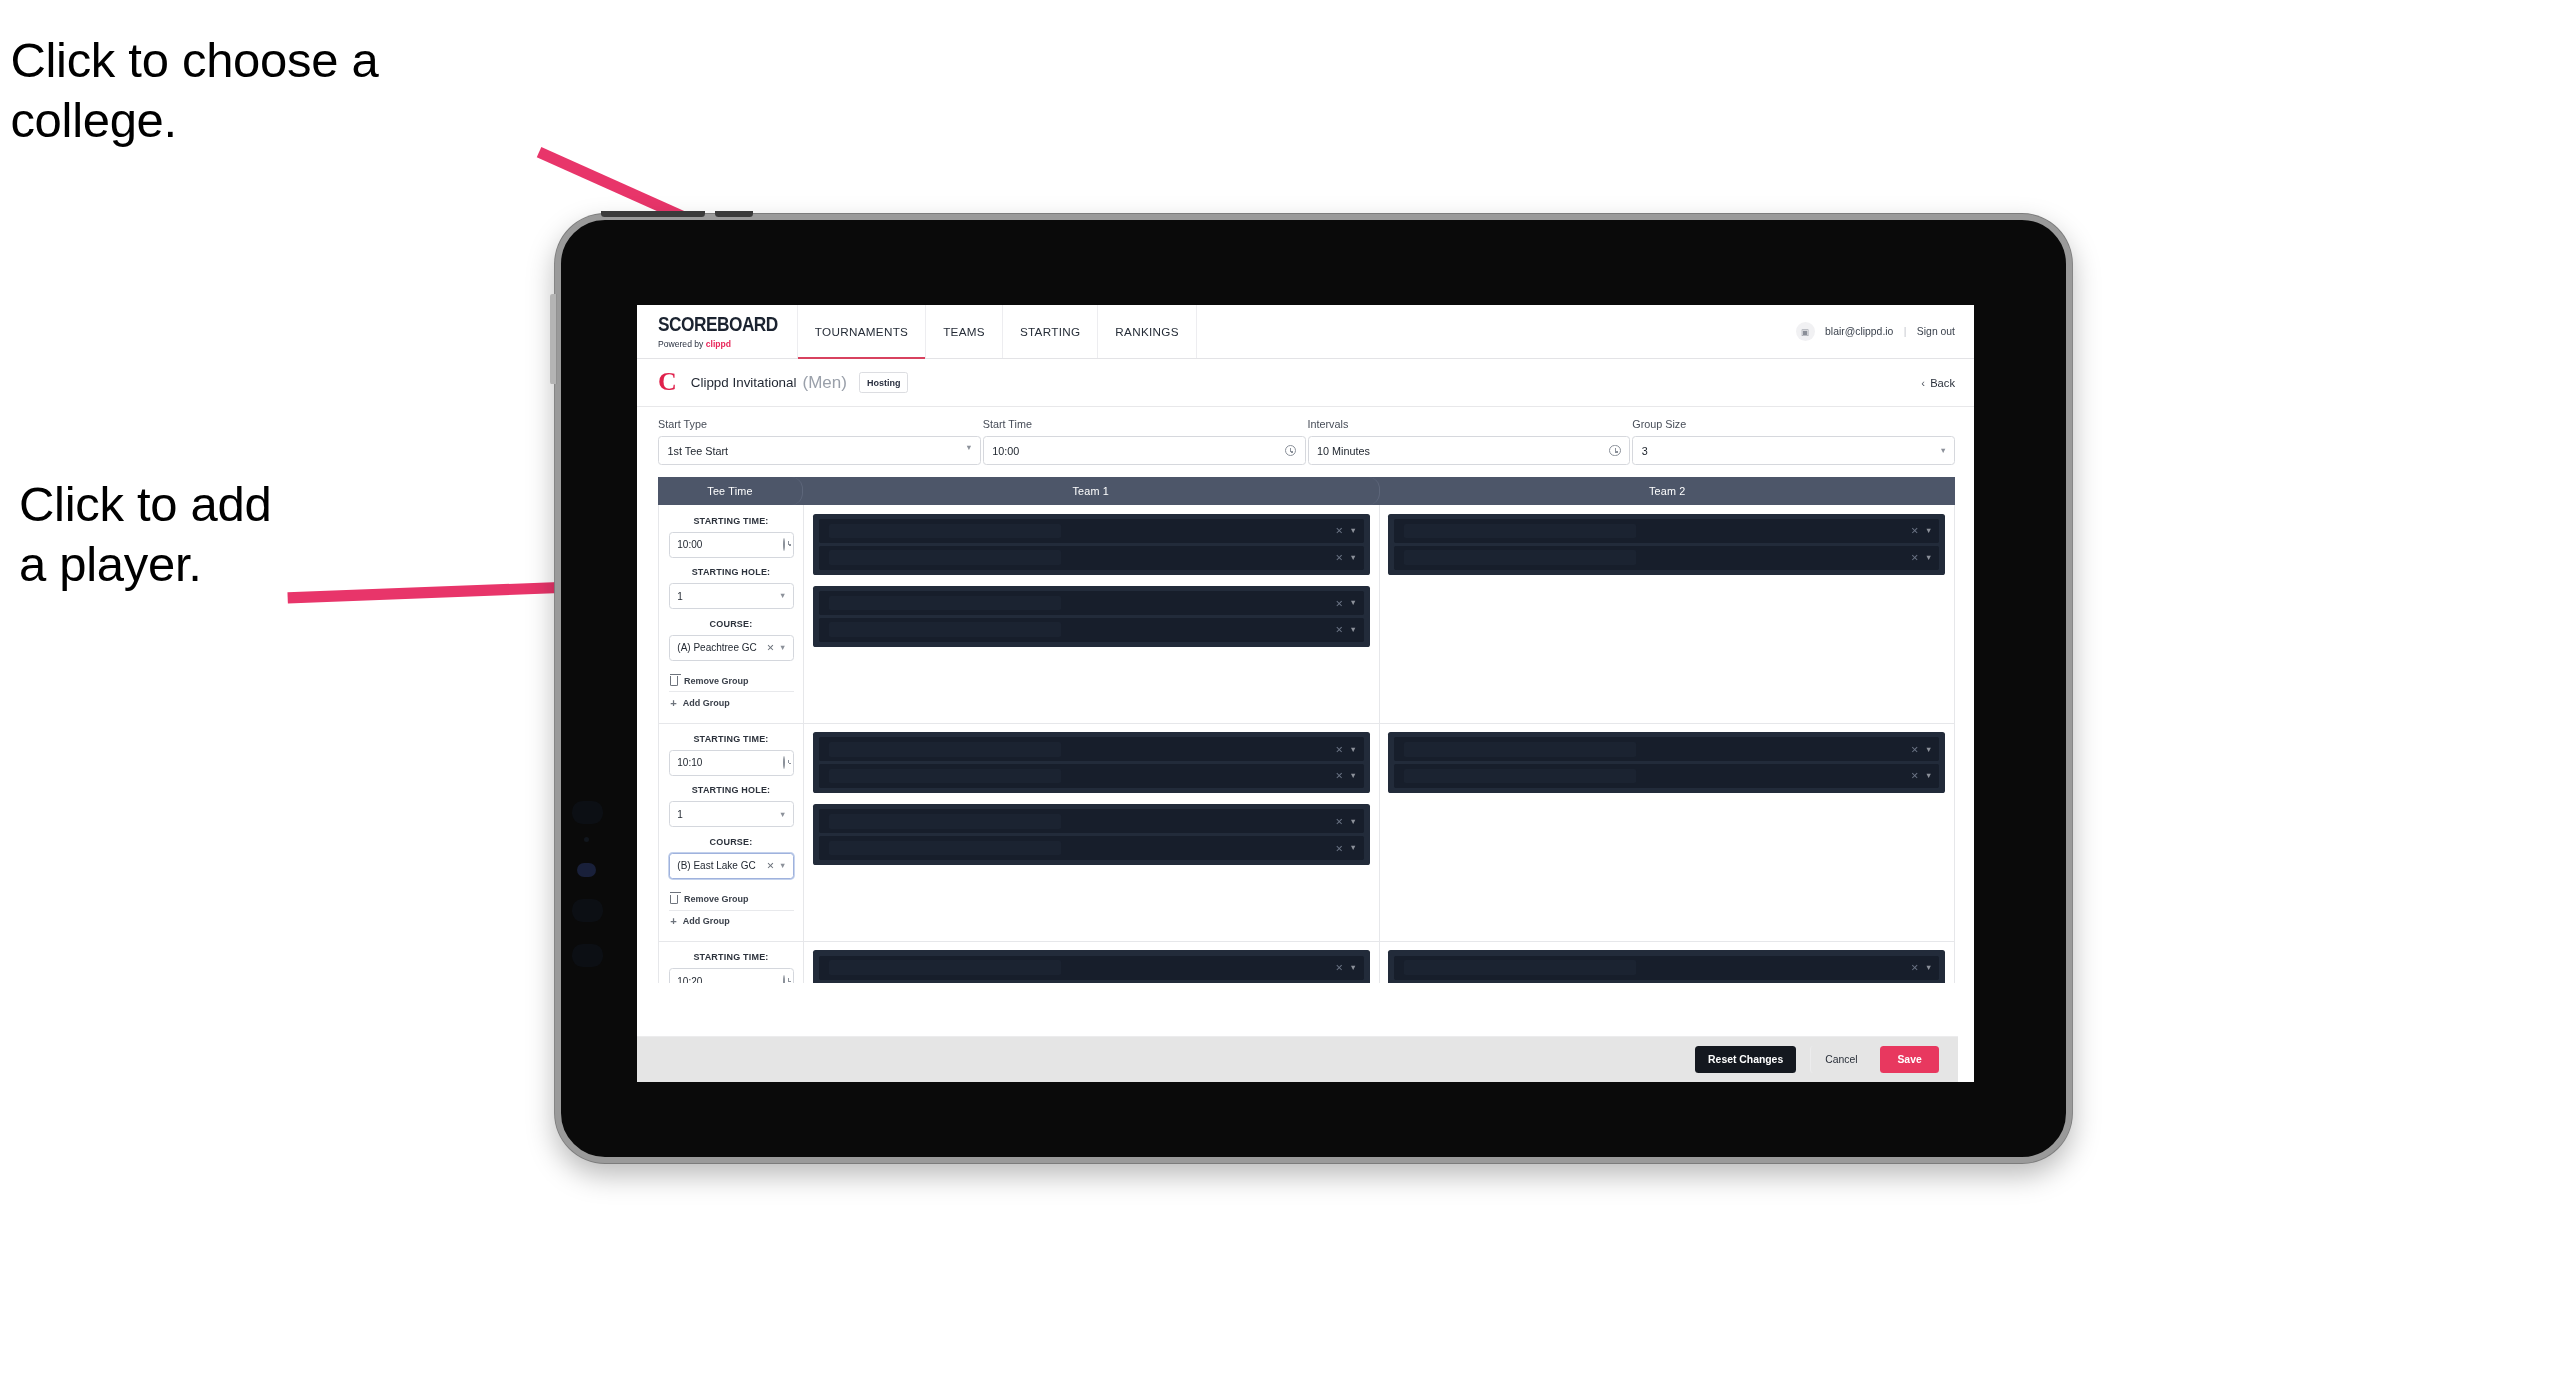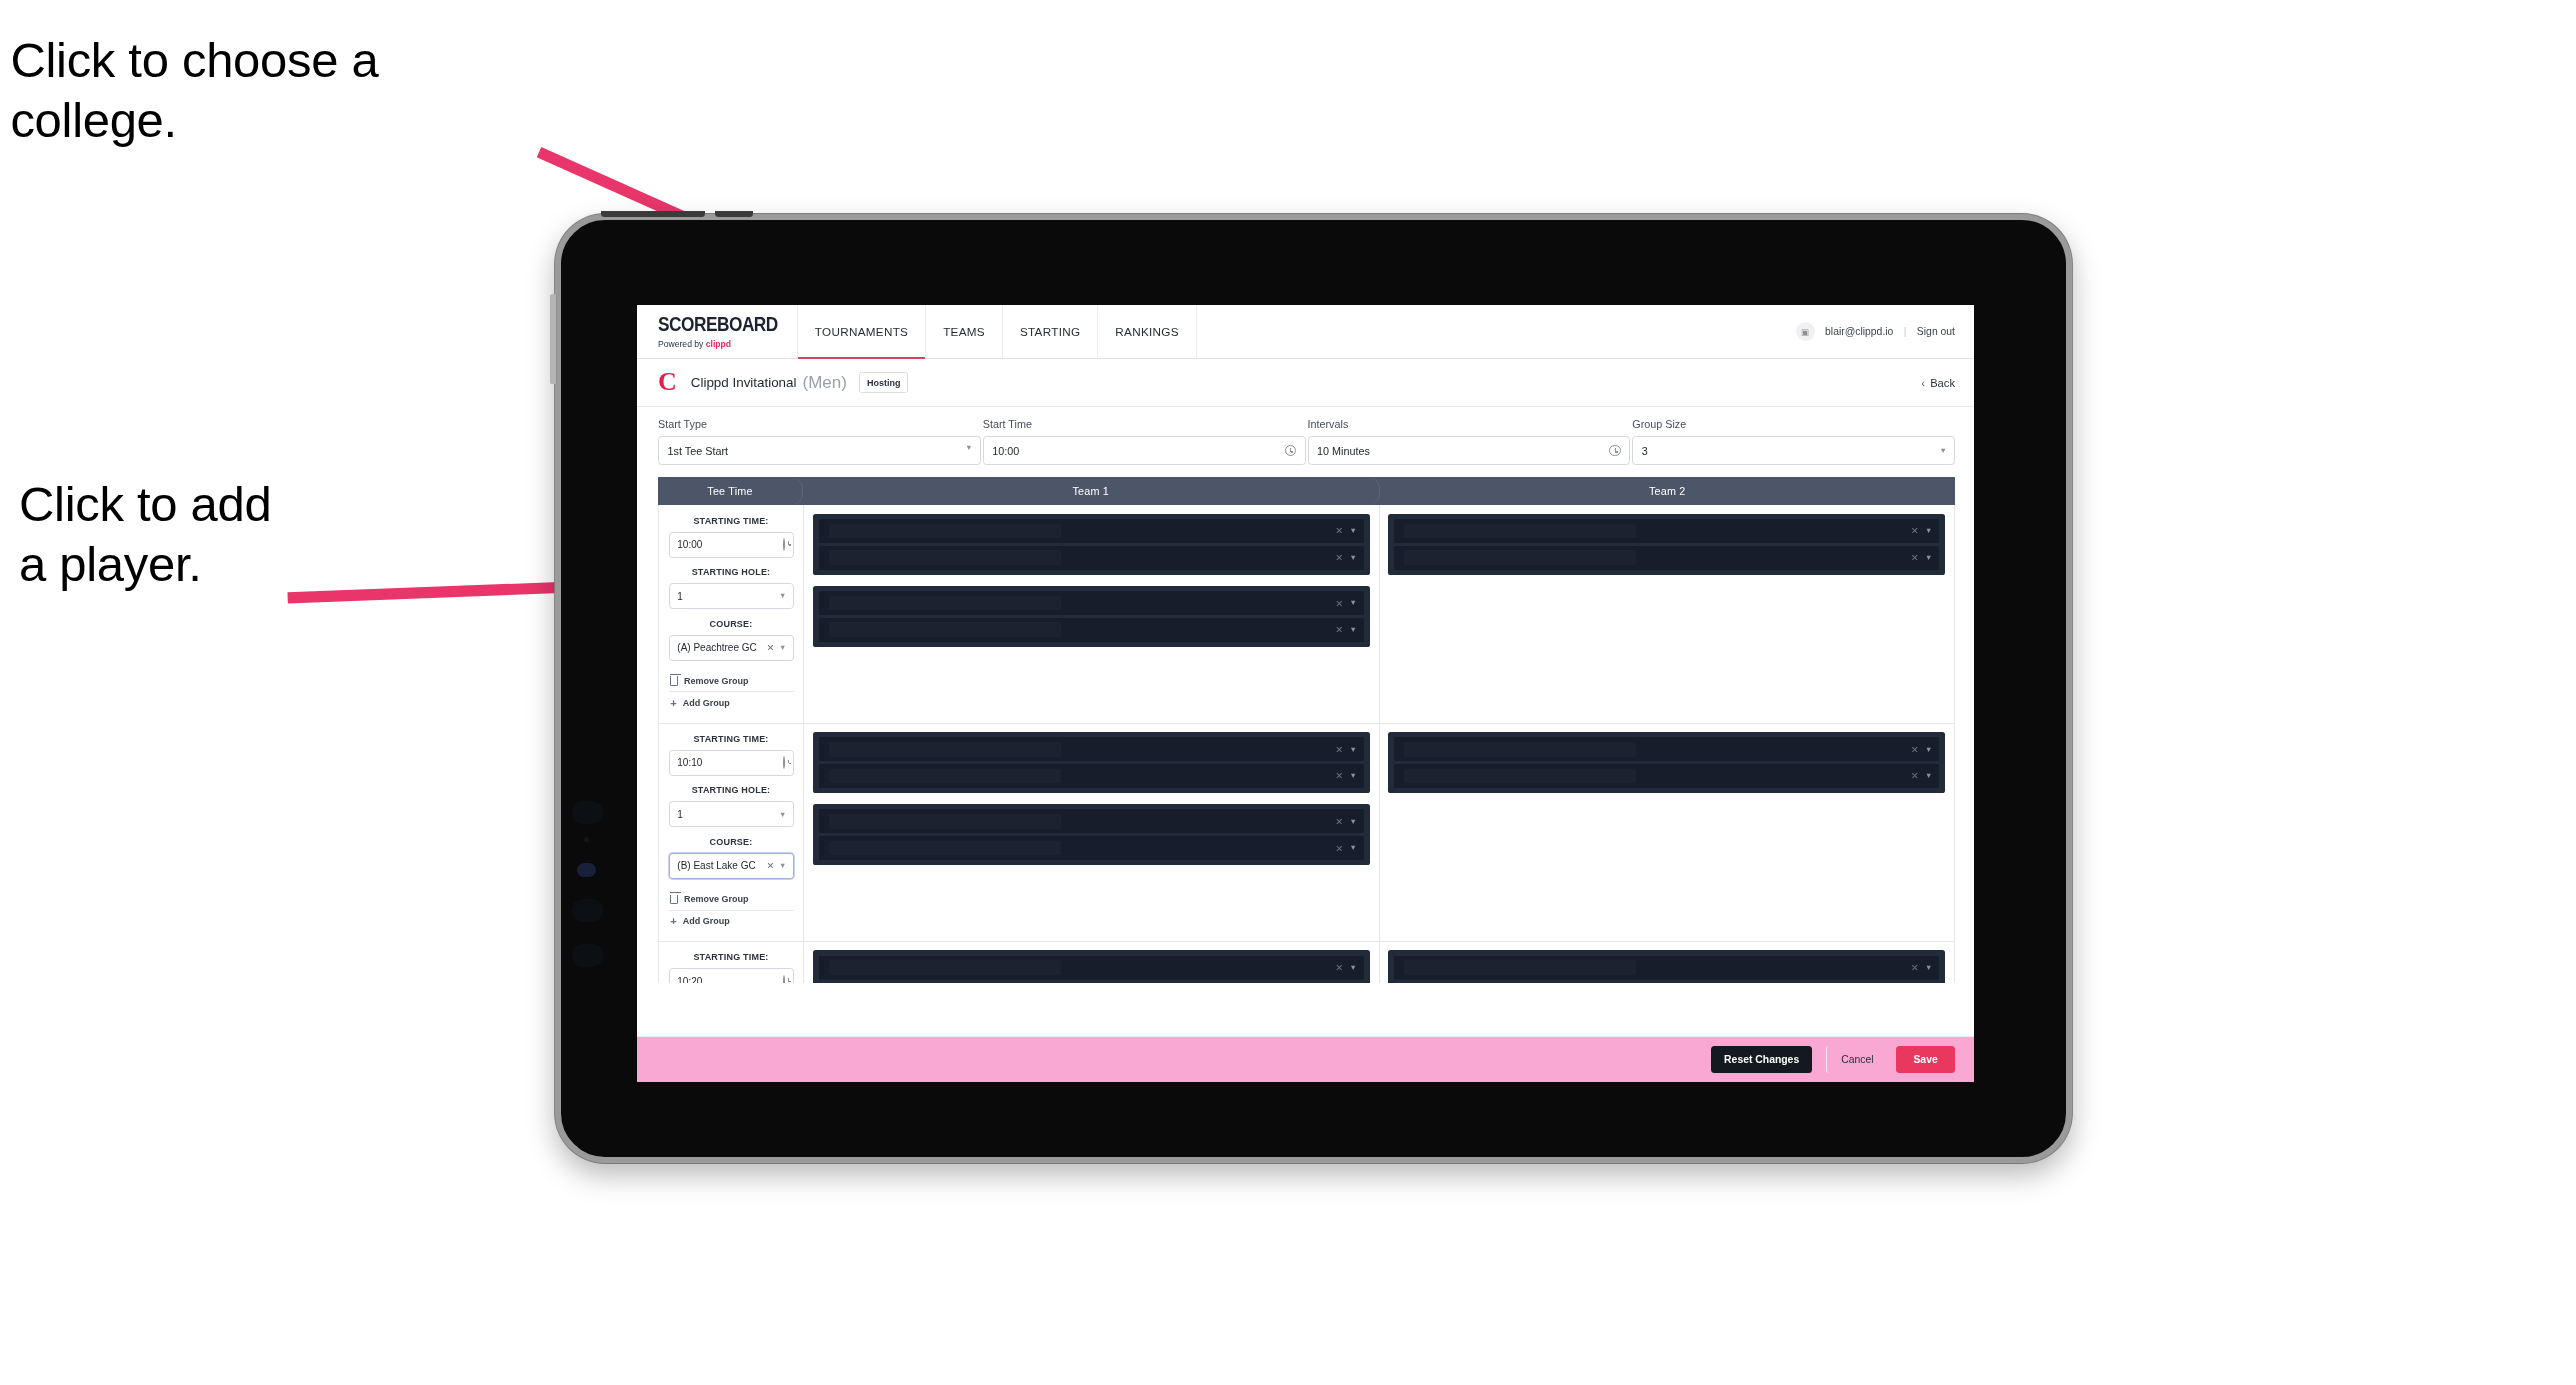--- a/index.html
+++ b/index.html
@@ -198,22 +198,22 @@
     height: 24px; background:#171e2b; border-radius:1.7px;
     display:flex; align-items:center; padding: 0 8.6px 0 10.4px;
   }
   .slot .redact { flex: 0 0 44%; height: 14.7px; background:#1b2331; border-radius:1.7px; }
   .slot .spacer { flex:1; }
   .slot .sicons { display:flex; align-items:center; gap:7.8px; color:#6a7384; font-size:9.5px; }
   .slot .sx { cursor:pointer; }
 
   
   #footer {
-    position:absolute; left:0; right:0; bottom:0; height: 46px;
-    background:#f9a8d4; border-top:0.9px solid #ececed;
+    position:absolute; left:0; right:16px; bottom:0; height: 46px;
+    background:#e5e5e5; border-top:0.9px solid #ececed;
     display:flex; align-items:center; justify-content:flex-end; gap: 0px; padding-right: 19px;
   }
   .btn {
     font-size: 10.4px; border-radius:3.5px; cursor:pointer; border:none;
     font-family:"Liberation Sans", sans-serif;
   }
   #btn-reset { background:#14181f; color:#fff; padding: 7.8px 13px; font-weight:600; margin-right:14px;}
   #btn-cancel{ background:transparent; color:#2a303a; padding: 7.8px 14px; border-left:0.9px solid #ececed; margin-right:8.6px;}
   #btn-save  { background:#e8385f; color:#fff; padding: 7.8px 17.3px; font-weight:600; }
 </style>

